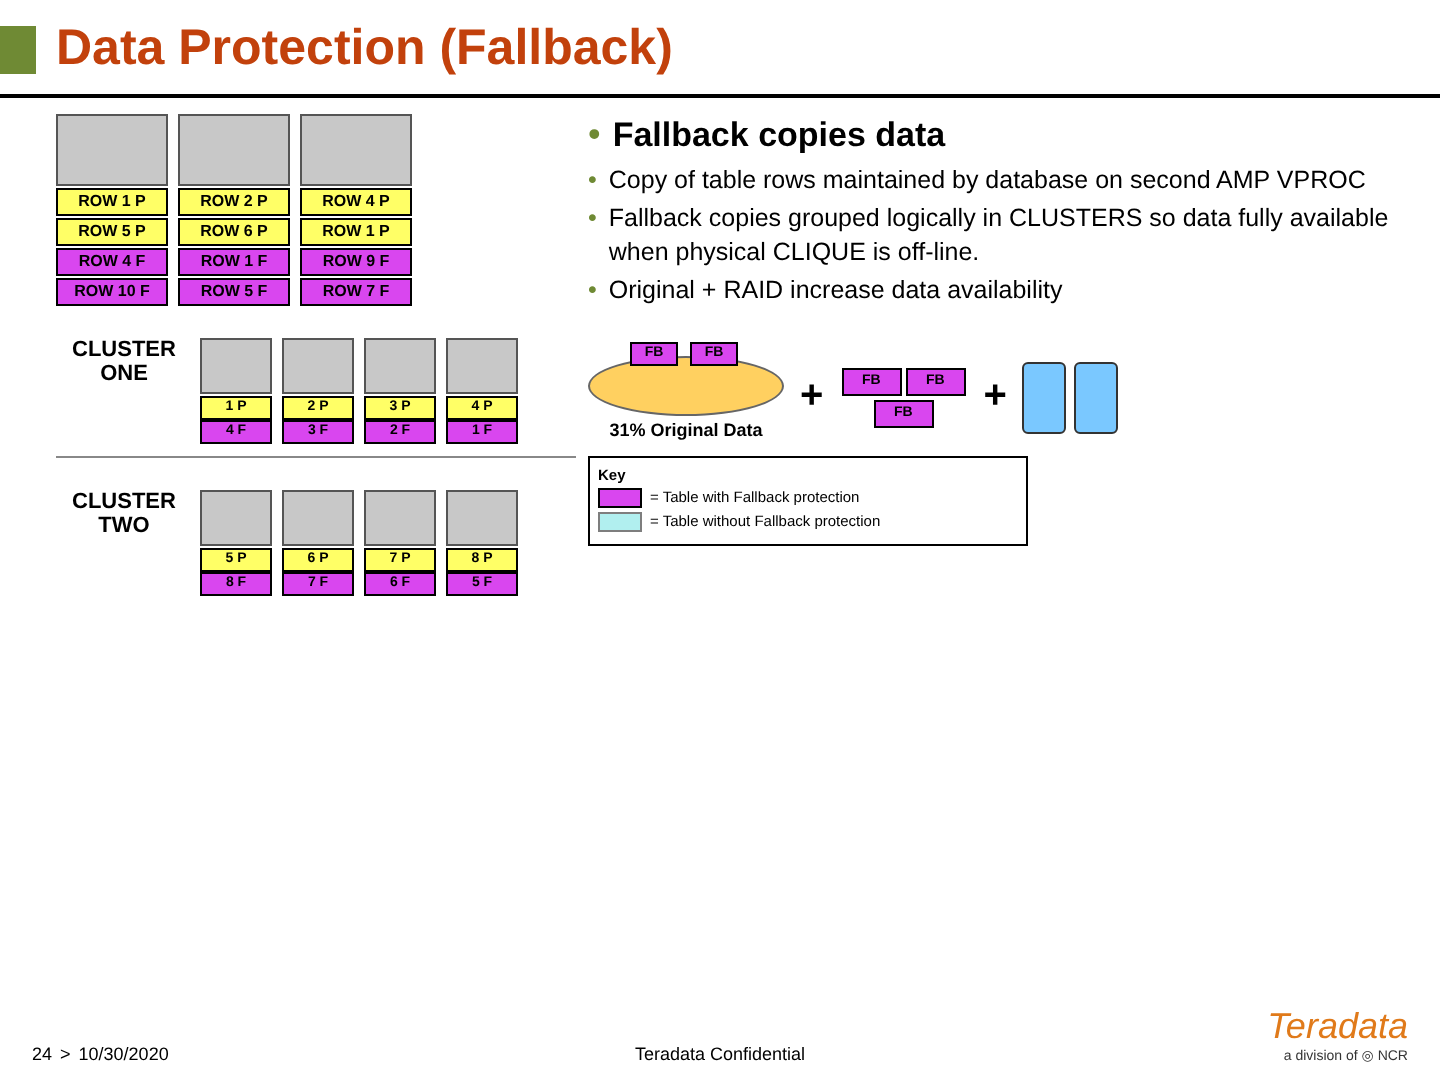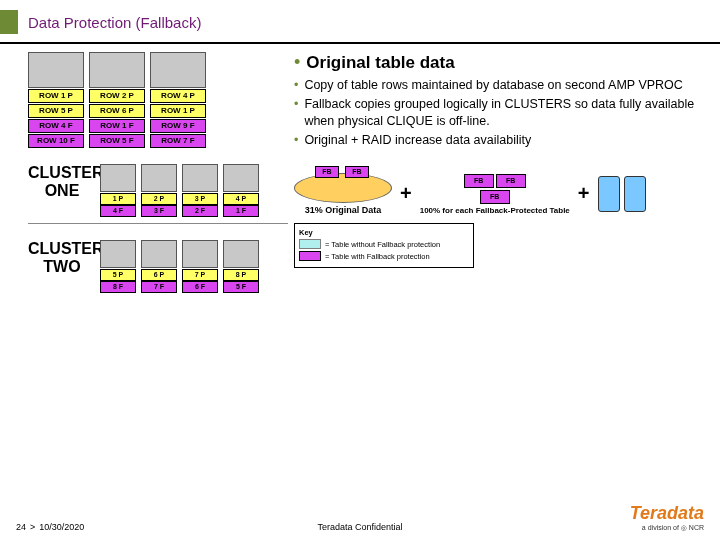--- a/index.html
+++ b/index.html
@@ -1,57 +1,57 @@
 <!DOCTYPE html>
 <html><head>
 <meta charset="utf-8">
 <style>
   * { box-sizing: border-box; margin: 0; padding: 0; }
   body { width: 720px; height: 540px; font-family: Verdana, Arial, sans-serif; background: #fff; position: relative; overflow: hidden; }
   .title-bar { display: flex; align-items: center; padding: 10px 0 4px 0; }
   .title-accent { width: 18px; height: 24px; background: #6f8a34; margin-right: 10px; }
-  .title { font-size: 15px; font-weight: 400; color: #701a75; }
+  .title { font-size: 25px; font-weight: 700; color: #c2410c; }
   .hr { height: 2px; background: #000; margin: 4px 0 8px 0; width: 100%; }
   .content { display: flex; padding: 0 16px 0 28px; }
   .left-col { width: 260px; flex: none; }
   .right-col { flex: 1; padding-left: 6px; }
   .subhead { display: flex; align-items: center; margin-bottom: 4px; }
   .bullet-lg { color: #6f8a34; font-size: 18px; margin-right: 6px; }
   .subhead-text { font-size: 17px; font-weight: 700; }
   .bullets { list-style: none; padding-left: 0; }
   .bullets li { display: flex; font-size: 12.5px; line-height: 1.35; margin-bottom: 2px; }
   .bullets li .b { color: #6f8a34; margin-right: 6px; }
   .grid-amp { display: flex; gap: 5px; margin-bottom: 8px; }
   .amp-col { display: flex; flex-direction: column; gap: 1px; }
   .amp-cyl { width: 56px; height: 36px; background: #c8c8c8; border: 1px solid #555; position: relative; }
   .row-box { width: 56px; height: 14px; border: 1px solid #000; font-size: 8px; line-height: 12px; text-align: center; font-weight: 700; }
   .yellow { background: #ffff66; }
   .cyan { background: #d946ef; }
   .cluster-block { margin-top: 16px; }
-  .cluster-labels { display: inline-block; vertical-align: top; width: 68px; font-size: 16px; font-weight: 700; text-align: center; }
+  .cluster-labels { display: inline-block; vertical-align: top; width: 68px; font-size: 11px; font-weight: 700; text-align: center; }
   .cluster-row { display: inline-flex; gap: 5px; vertical-align: top; margin-left: 4px; }
   .mini-cyl { width: 36px; height: 28px; background: #c8c8c8; border: 1px solid #555; margin-bottom: 1px; }
   .mini-box { width: 36px; height: 12px; border: 1px solid #000; font-size: 7px; line-height: 10px; text-align: center; font-weight: 700; }
   .cluster-sep { border: none; border-top: 1px solid #888; margin: 6px 0; width: 260px; }
   .diagram-row { display: flex; align-items: center; gap: 8px; margin-top: 24px; }
   .orig-data { text-align: center; font-size: 9px; font-weight: 700; }
   .disc { width: 98px; height: 30px; background: #ffd060; border: 1px solid #666; border-radius: 50%/50%; margin: 0 auto 2px auto; position: relative; }
   .fb-box { position: absolute; width: 24px; height: 12px; border: 1px solid #000; font-size: 7px; line-height: 10px; text-align: center; font-weight: 700; }
   .plus { font-size: 20px; font-weight: 700; }
   .stack2 { display: flex; flex-direction: column; align-items: center; }
   .fbcell { width: 30px; height: 14px; border: 1px solid #000; font-size: 7px; text-align: center; line-height: 12px; font-weight: 700; margin: 1px; }
   .caption { font-size: 8px; font-weight: 700; text-align: center; line-height: 1.1; margin-top: 2px; }
   .raid-cyl { width: 22px; height: 36px; background: #7ac8ff; border: 1px solid #333; border-radius: 3px; }
-  .key-box { margin-top: 8px; border: 1px solid #000; padding: 4px; width: 180px; font-size: 7.5px; }
+  .key-box { margin-top: 8px; border: 1px solid #000; padding: 4px; width: 220px; font-size: 7.5px; }
   .key-row { display: flex; align-items: center; gap: 4px; margin: 2px 0; }
   .key-sw { width: 22px; height: 10px; border: 1px solid #000; }
   .footer { position: absolute; bottom: 8px; left: 16px; right: 16px; display: flex; justify-content: space-between; align-items: flex-end; font-size: 9px; }
   .footer-left { display: flex; gap: 4px; }
   .footer-center { position: absolute; left: 50%; transform: translateX(-50%); }
-  .brand { font-size: 18px; font-weight: 700; font-style: italic; color: #e07a1a; margin-left: 45px; }
+  .brand { font-size: 18px; font-weight: 400; font-style: italic; color: #e07a1a; margin-left: 45px; }
   .brand-sub { font-size: 7px; color: #333; text-align: right; }
 </style>
 </head>
 <body>
 
 <div class="title-bar">
   <div class="title-accent"></div>
   <div class="title">Data Protection (Fallback)</div>
 </div>
 <div class="hr"></div>
@@ -125,21 +125,21 @@
               <div class="mini-cyl"></div>
               <div class="mini-box yellow">8 P</div>
               <div class="mini-box cyan">5 F</div>
             </div>
           </div></div>
       </div>
   </div>
   <div class="right-col">
     <div class="subhead">
       <span class="bullet-lg">•</span>
-      <span class="subhead-text">Original table data</span>
+      <span class="subhead-text">Fallback copies data</span>
     </div>
     <ul class="bullets" id="bullets">
         <li>
           <span class="b">•</span>
           <span>Copy of table rows maintained by database on second AMP VPROC</span>
         </li>
         <li>
           <span class="b">•</span>
           <span>Fallback copies grouped logically in CLUSTERS so data fully available when physical CLIQUE is off-line.</span>
         </li>
@@ -157,40 +157,39 @@
         </div>
         <div>31% Original Data</div>
       </div>
       <div class="plus">+</div>
       <div class="stack2">
         <div style="display:flex">
           <div class="fbcell cyan">FB</div>
           <div class="fbcell cyan">FB</div>
         </div>
         <div class="fbcell cyan">FB</div>
-        <div class="caption">100% for each Fallback-Protected Table</div>
       </div>
       <div class="plus">+</div>
       <div class="stack2">
         <div style="display:flex;gap:4px">
           <div class="raid-cyl"></div>
           <div class="raid-cyl"></div>
         </div>
       </div>
     </div>
 
     <div class="key-box">
       <div style="font-weight:700;margin-bottom:2px">Key</div>
       <div class="key-row">
+        <div class="key-sw cyan"></div>
+        <span>= Table with Fallback protection</span>
+      </div>
+      <div class="key-row">
         <div class="key-sw" style="background:#66e0e0;opacity:.5"></div>
         <span>= Table without Fallback protection</span>
-      </div>
-      <div class="key-row">
-        <div class="key-sw cyan"></div>
-        <span>= Table with Fallback protection</span>
       </div>
     </div>
   </div>
 </div>
 
 <div class="footer">
   <div class="footer-left">
     <span>24</span>
     <span>&gt;</span>
     <span>10/30/2020</span>

